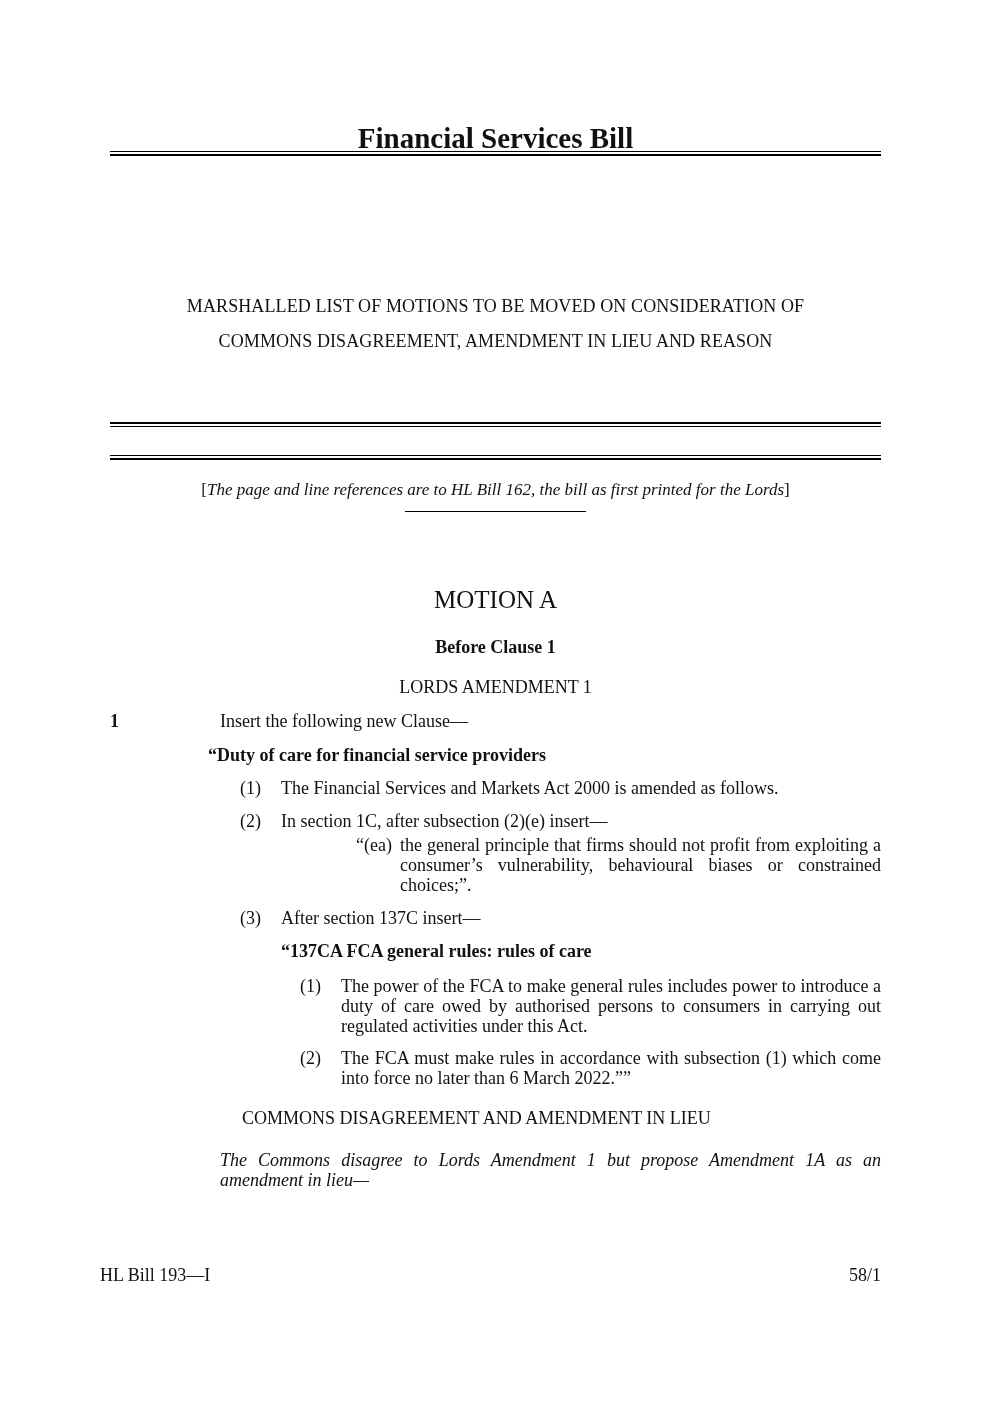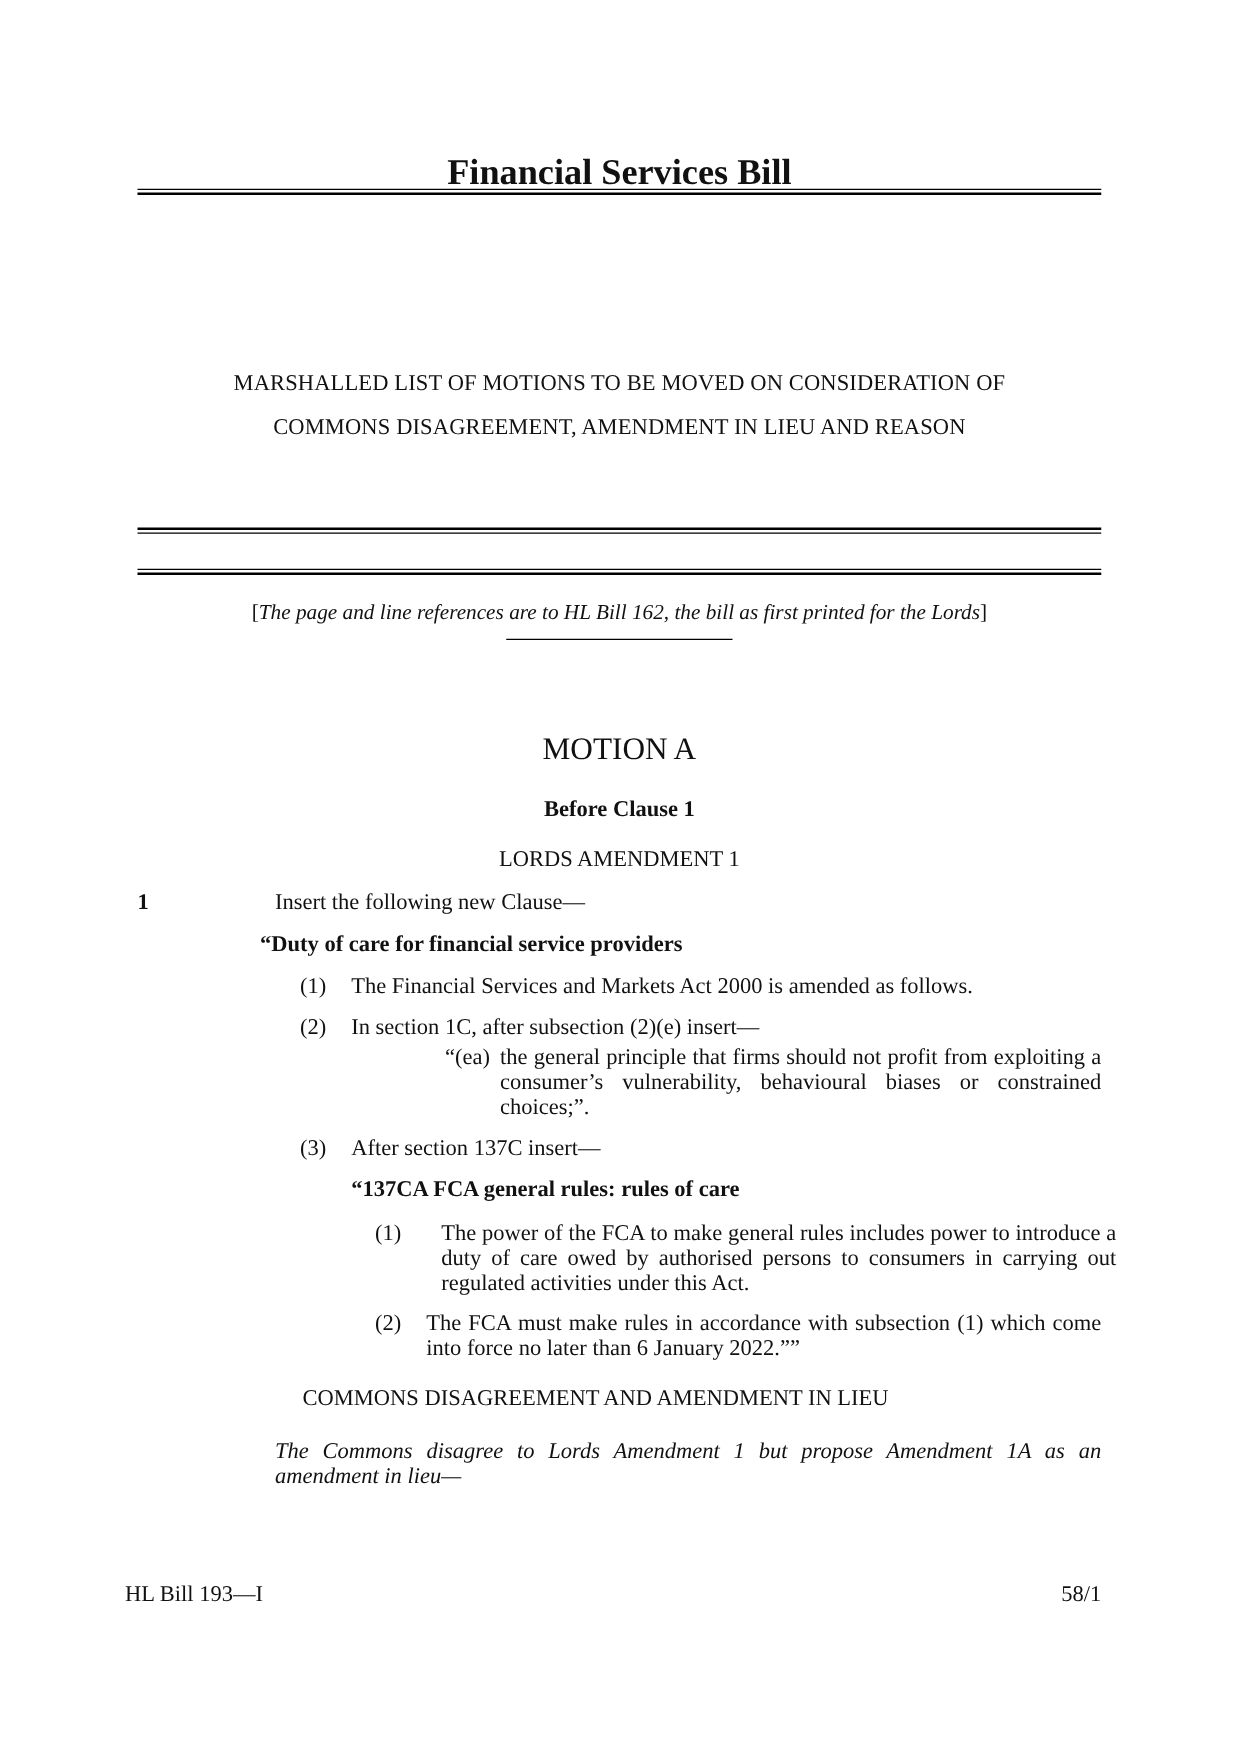--- a/index.html
+++ b/index.html
@@ -55,24 +55,24 @@
 
   <div class="abs txt" style="left:342px; top:835px;margin-left:14px;">“(ea)</div>
   <div class="abs txt just" style="left:400px; top:835px; width:481px;">the general principle that firms should not profit from exploiting a consumer’s vulnerability, behavioural biases or constrained choices;”.</div>
 
   <div class="abs txt" style="left:240px; top:908px;">(3)</div>
   <div class="abs txt" style="left:281px; top:908px;">After section 137C insert—</div>
 
   <div class="abs txt bold" style="left:281px; top:941px;">“137CA FCA general rules: rules of care</div>
 
   <div class="abs txt" style="left:300px; top:976px;">(1)</div>
-  <div class="abs txt just" style="left:341px; top:976px; width:540px;margin-left:12px;">The power of the FCA to make general rules includes power to introduce a duty of care owed by authorised persons to consumers in carrying out regulated activities under this Act.</div>
+  <div class="abs txt just" style="left:341px; top:976px; width:540px;">The power of the FCA to make general rules includes power to introduce a duty of care owed by authorised persons to consumers in carrying out regulated activities under this Act.</div>
 
   <div class="abs txt" style="left:300px; top:1048px;">(2)</div>
-  <div class="abs txt just" style="left:341px; top:1048px; width:540px;">The FCA must make rules in accordance with subsection (1) which come into force no later than 6 January 2022.””</div>
+  <div class="abs txt just" style="left:341px; top:1048px; width:540px;">The FCA must make rules in accordance with subsection (1) which come into force no later than 6 March 2022.””</div>
 
   <div class="abs txt" style="left:242px; top:1108px;">COMMONS DISAGREEMENT AND AMENDMENT IN LIEU</div>
 
   <div class="abs txt it just" style="left:220px; top:1150px; width:661px;">The Commons disagree to Lords Amendment 1 but propose Amendment 1A as an amendment in lieu—</div>
 
   <div class="abs txt" style="left:100px; top:1265px; font-size:18px;">HL Bill 193—I</div>
   <div class="abs txt" style="left:781px; top:1265px; width:100px; text-align:right; font-size:18px;">58/1</div>
 
 </div>
 

